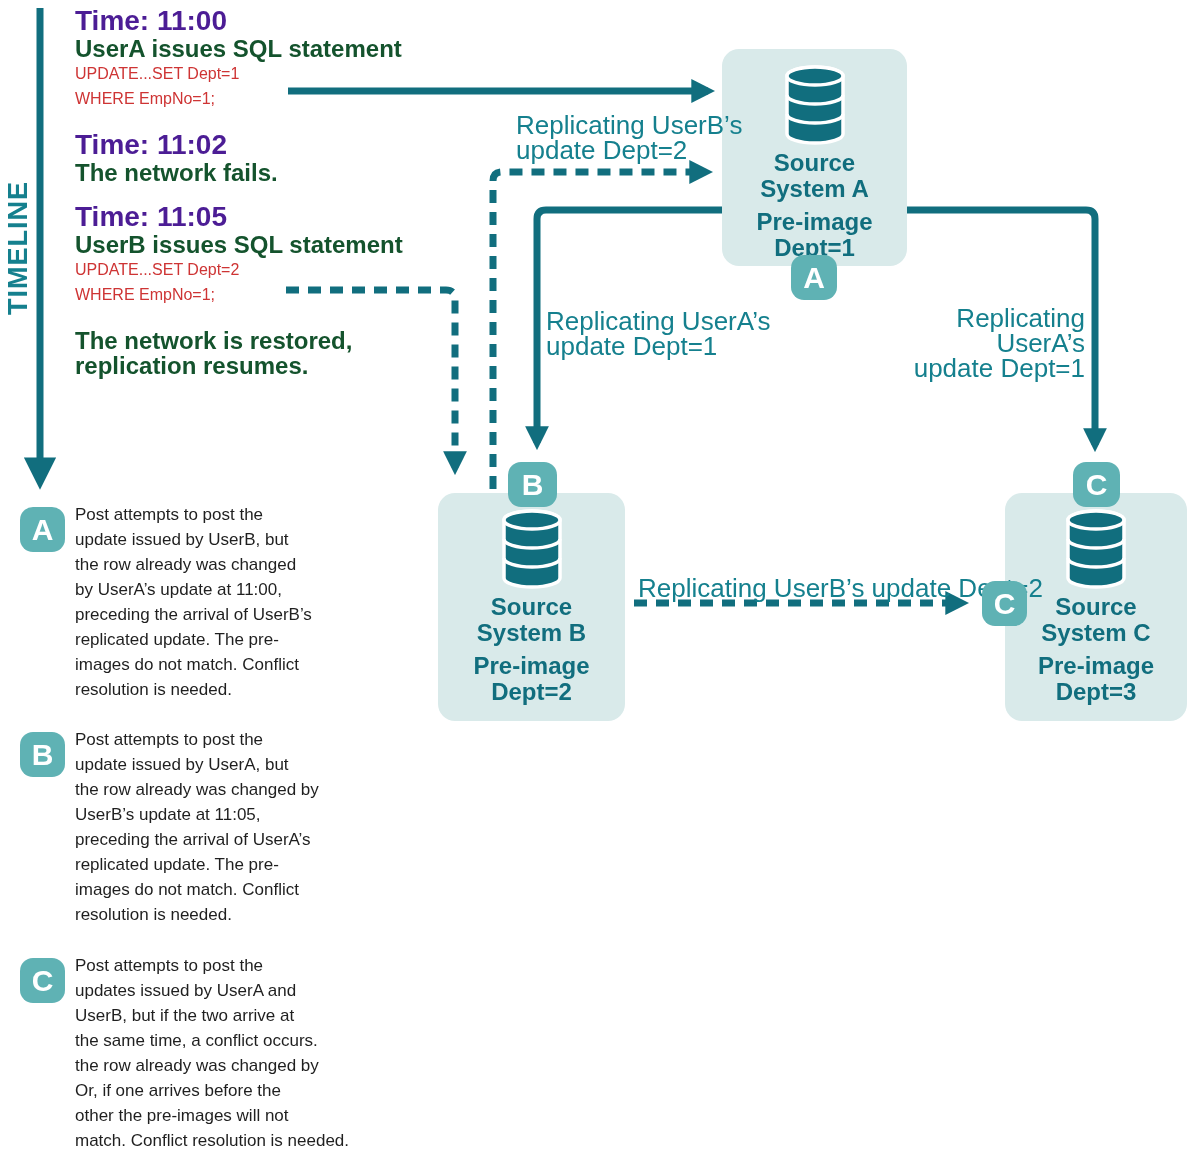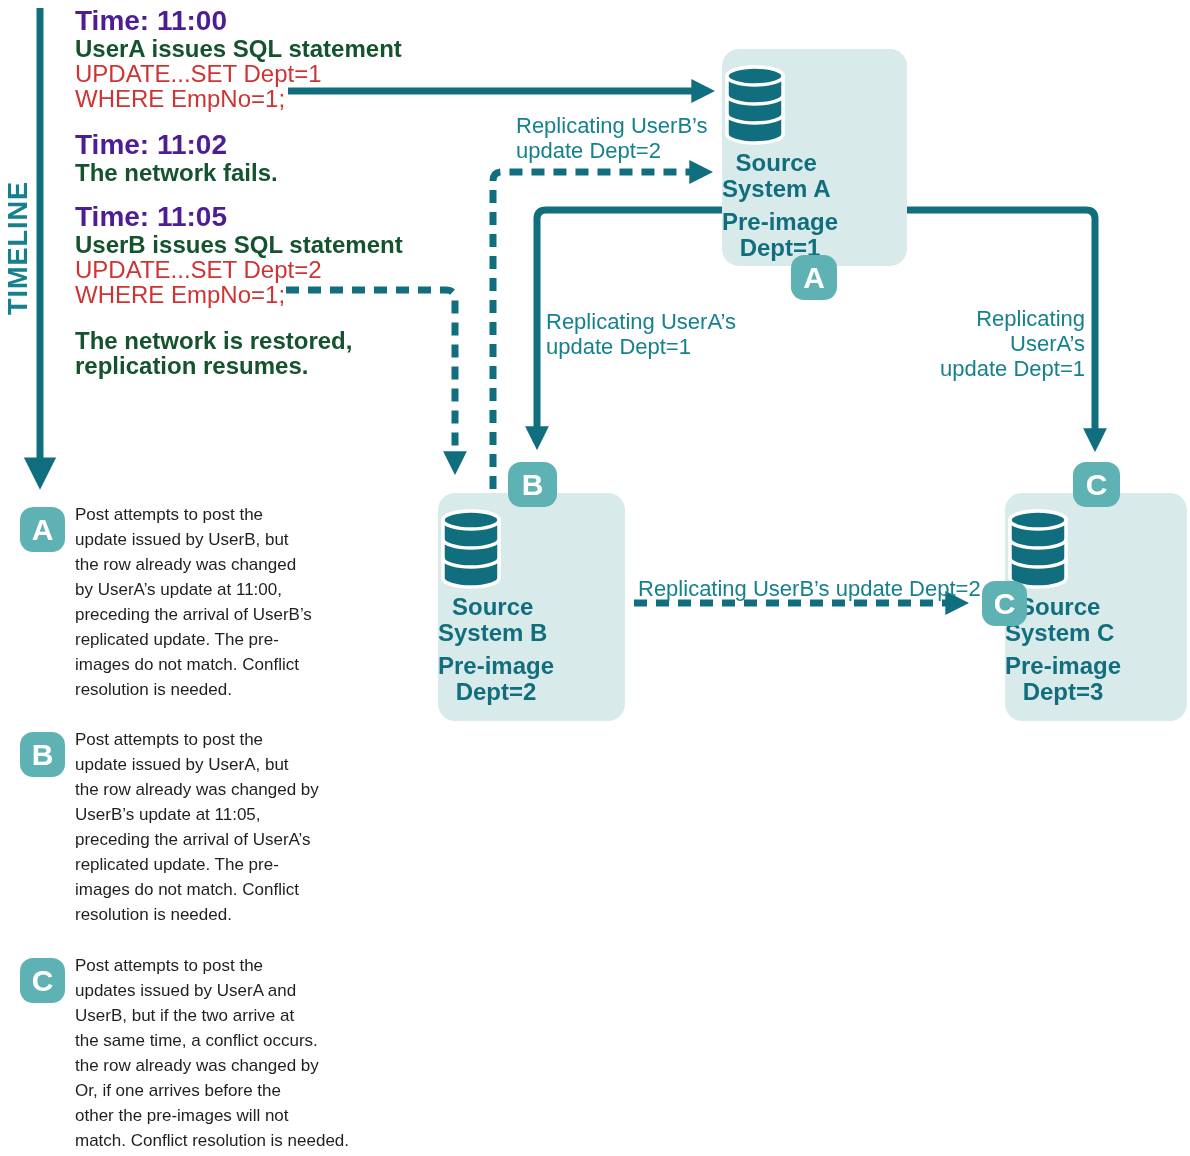--- a/index.html
+++ b/index.html
@@ -12,41 +12,41 @@
   
   .tl-label{position:absolute;left:0;top:182px;width:36px;height:132px;z-index:3;
     display:flex;align-items:center;justify-content:center;}
   .tl-label span{
     writing-mode:vertical-rl;transform:rotate(180deg);
     font-weight:bold;font-size:27px;color:#15808e;letter-spacing:1px;white-space:nowrap;}
   
   .event{position:absolute;left:75px;z-index:3;}
   .ev-time{font-size:28px;font-weight:bold;line-height:31px;color:#4c1d95;white-space:pre-line;}
   .ev-desc{font-size:24px;font-weight:bold;line-height:25px;color:#14532d;white-space:pre-line;}
-  .ev-code{font-size:24px;font-weight:normal;line-height:25px;color:#ce3434;white-space:pre-line;}
+  .ev-code{font-size:16px;font-weight:normal;line-height:25px;color:#ce3434;white-space:pre-line;}
   
   .badge{
     position:absolute;width:45px;height:45px;border-radius:13px;background:#5fb2b4;
     color:#ffffff;font-weight:bold;font-size:30px;line-height:45px;text-align:center;
     z-index:4;}
   
   .conflict-text{
     position:absolute;left:75px;width:430px;z-index:3;
     font-size:17px;line-height:25px;color:#1f1f1f;white-space:pre-line;}
   
   .sysbox{
     position:absolute;background:#d9eaea;border-radius:17px;z-index:2;
-    display:flex;flex-direction:column;align-items:flex-start;}
+    display:flex;flex-direction:column;align-items:center;}
   .db-icon{margin-top:15px;flex:0 0 auto;}
   .sys-name{margin-top:4px;font-size:24px;font-weight:bold;line-height:26px;color:#116e7e;
     text-align:center;white-space:pre-line;}
   .sys-pre{margin-top:7px;font-size:24px;font-weight:bold;line-height:26px;color:#116e7e;
     text-align:center;white-space:pre-line;}
   
-  .flow-label{position:absolute;z-index:3;color:#15808e;font-size:22px;line-height:25px;
+  .flow-label{position:absolute;z-index:3;color:#15808e;font-size:26px;line-height:25px;
     white-space:pre-line;}
   .flow-label.right{text-align:right;}
 </style>
 </head>
 <body>
 
 <div class="canvas">
 
   <svg class="arrows" width="1190" height="1156" viewBox="0 0 1190 1156">
     <defs>

